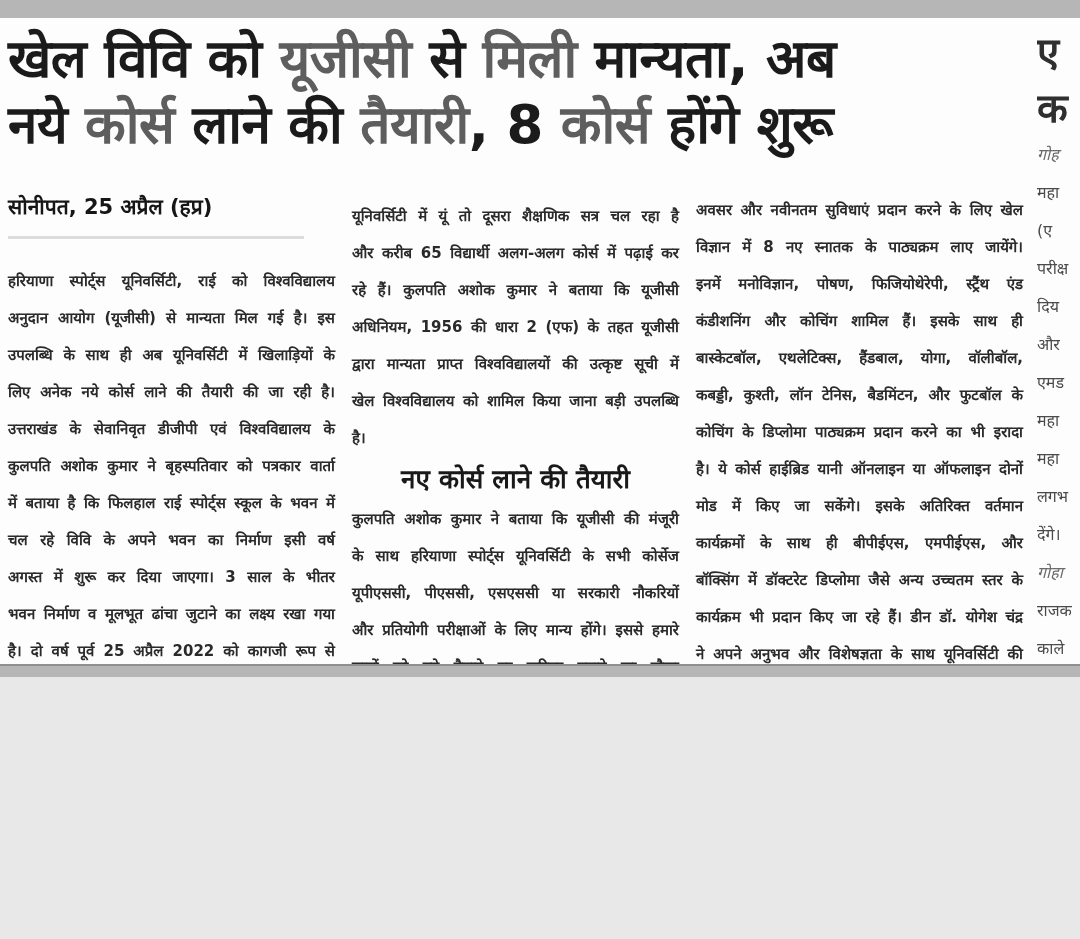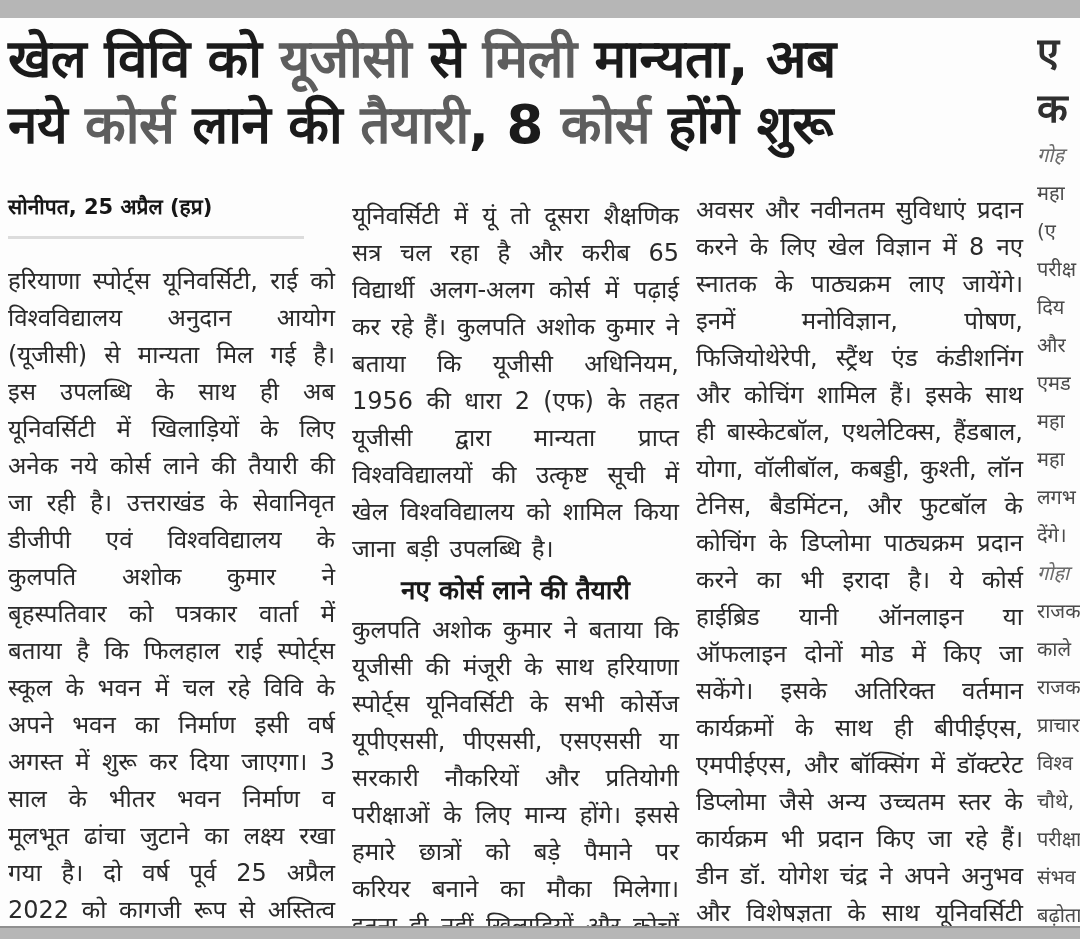--- a/index.html
+++ b/index.html
@@ -7,21 +7,21 @@
     --ink-dark: #1b1b1b;
     --ink-gray: #5e5e5e;
     --ink-body: #2a2a2a;
     --paper: #fdfdfd;
   }
   *{margin:0;padding:0;box-sizing:border-box;}
   html,body{background:#e8e8e8;}
   body{font-family:"DejaVu Sans","Liberation Sans",sans-serif;}
   .page{
     position:relative;
-    width:1080px;height:939px;
+    width:1080px;height:677px;
     background:var(--paper);
     overflow:hidden;
   }
   .bar-top{
     position:absolute;top:0;left:0;width:1080px;height:18px;
     background:var(--bar);
   }
   .bar-bottom{
     position:absolute;bottom:0;left:0;width:1080px;height:13px;
     background:var(--bar);border-top:2px solid #8f8f8f;
@@ -43,36 +43,37 @@
   .col{width:327px;flex:0 0 327px;}
   .dateline{
     font-size:21px;font-weight:bold;color:#161616;
     margin-bottom:16px;white-space:nowrap;
   }
   .date-rule{
     width:296px;height:0;border-top:3px solid #dcdcdc;
     margin-bottom:24px;
   }
   .body-par{
-    font-size:24px;line-height:37px;
+    font-size:15px;line-height:37px;
     text-align:justify;
     word-spacing:3px;
+    font-weight:bold;
   }
   .col2-par1{margin-top:6px;}
   .subhead{
     font-size:26px;font-weight:bold;line-height:39px;
     color:#191919;text-align:center;
     margin:3px 0 2px 0;white-space:nowrap;
   }
   .side-rail{
     position:absolute;top:24px;left:1037px;width:43px;height:902px;
     overflow:hidden;color:#4a4a4a;
   }
   .frag{
-    font-size:20px;line-height:38px;white-space:nowrap;
+    font-size:16px;line-height:38px;white-space:nowrap;
   }
   .frag-big{
     font-size:40px;line-height:56px;font-weight:bold;color:#2f2f2f;
   }
   .frag-place{font-style:italic;color:#6a6a6a;}
 </style>
 </head>
 <body>
 
 <div class="page">

